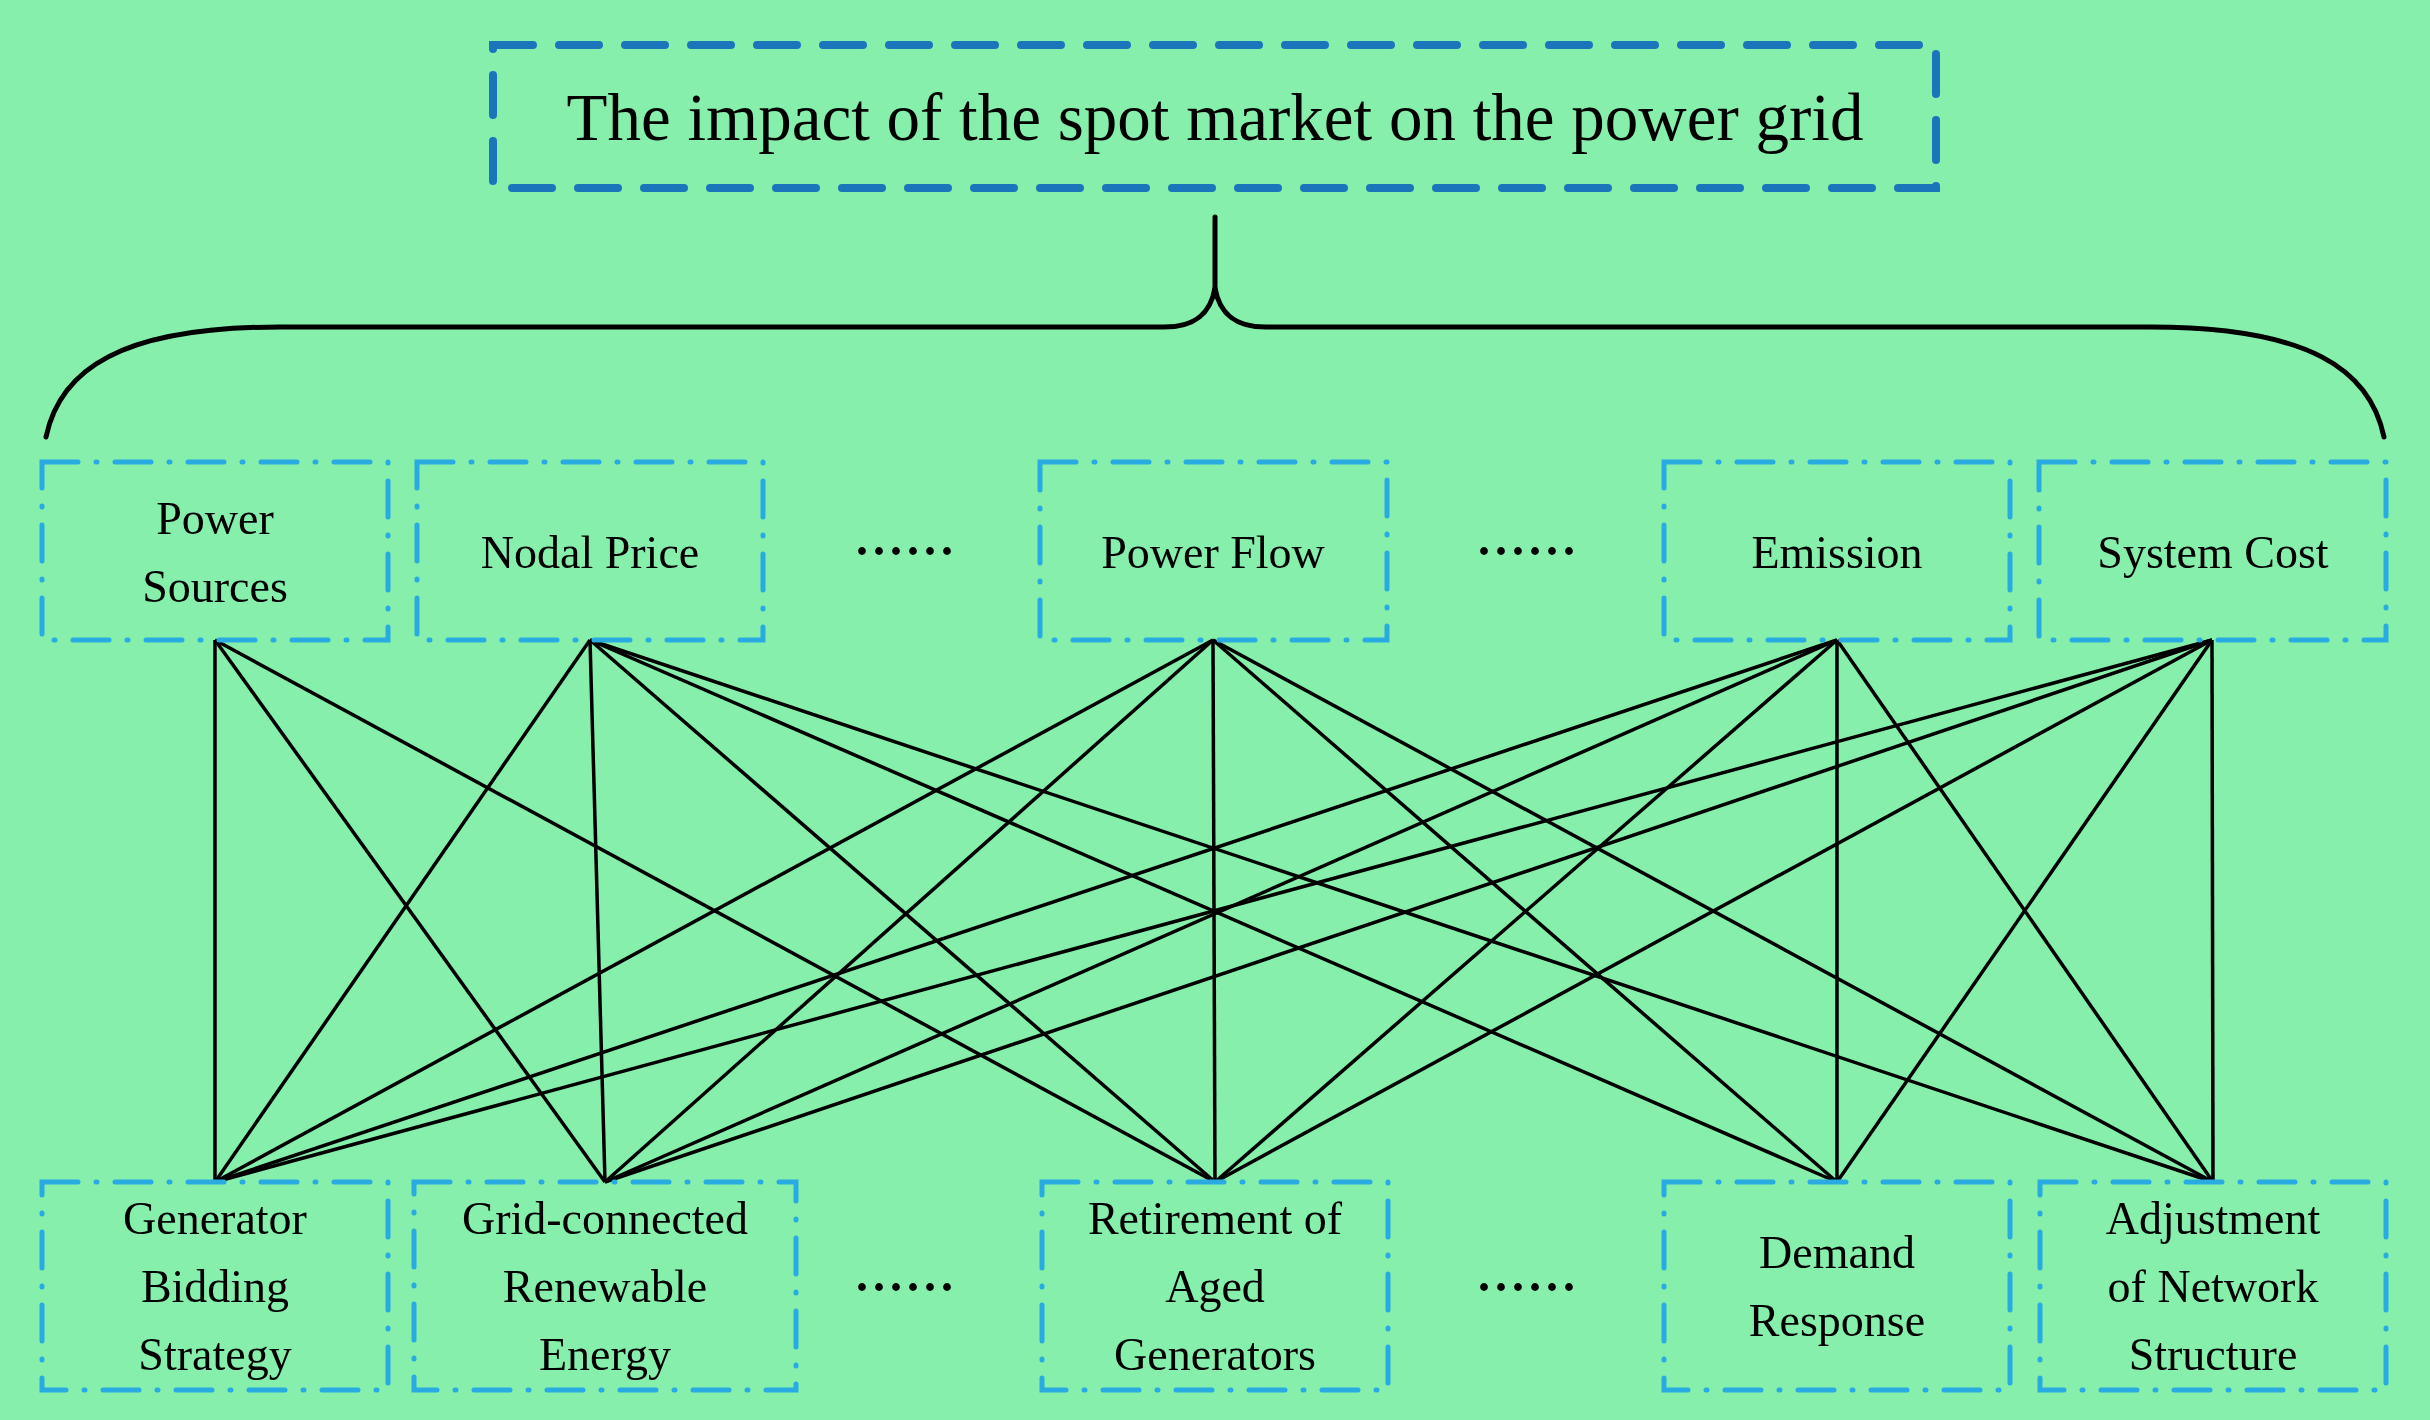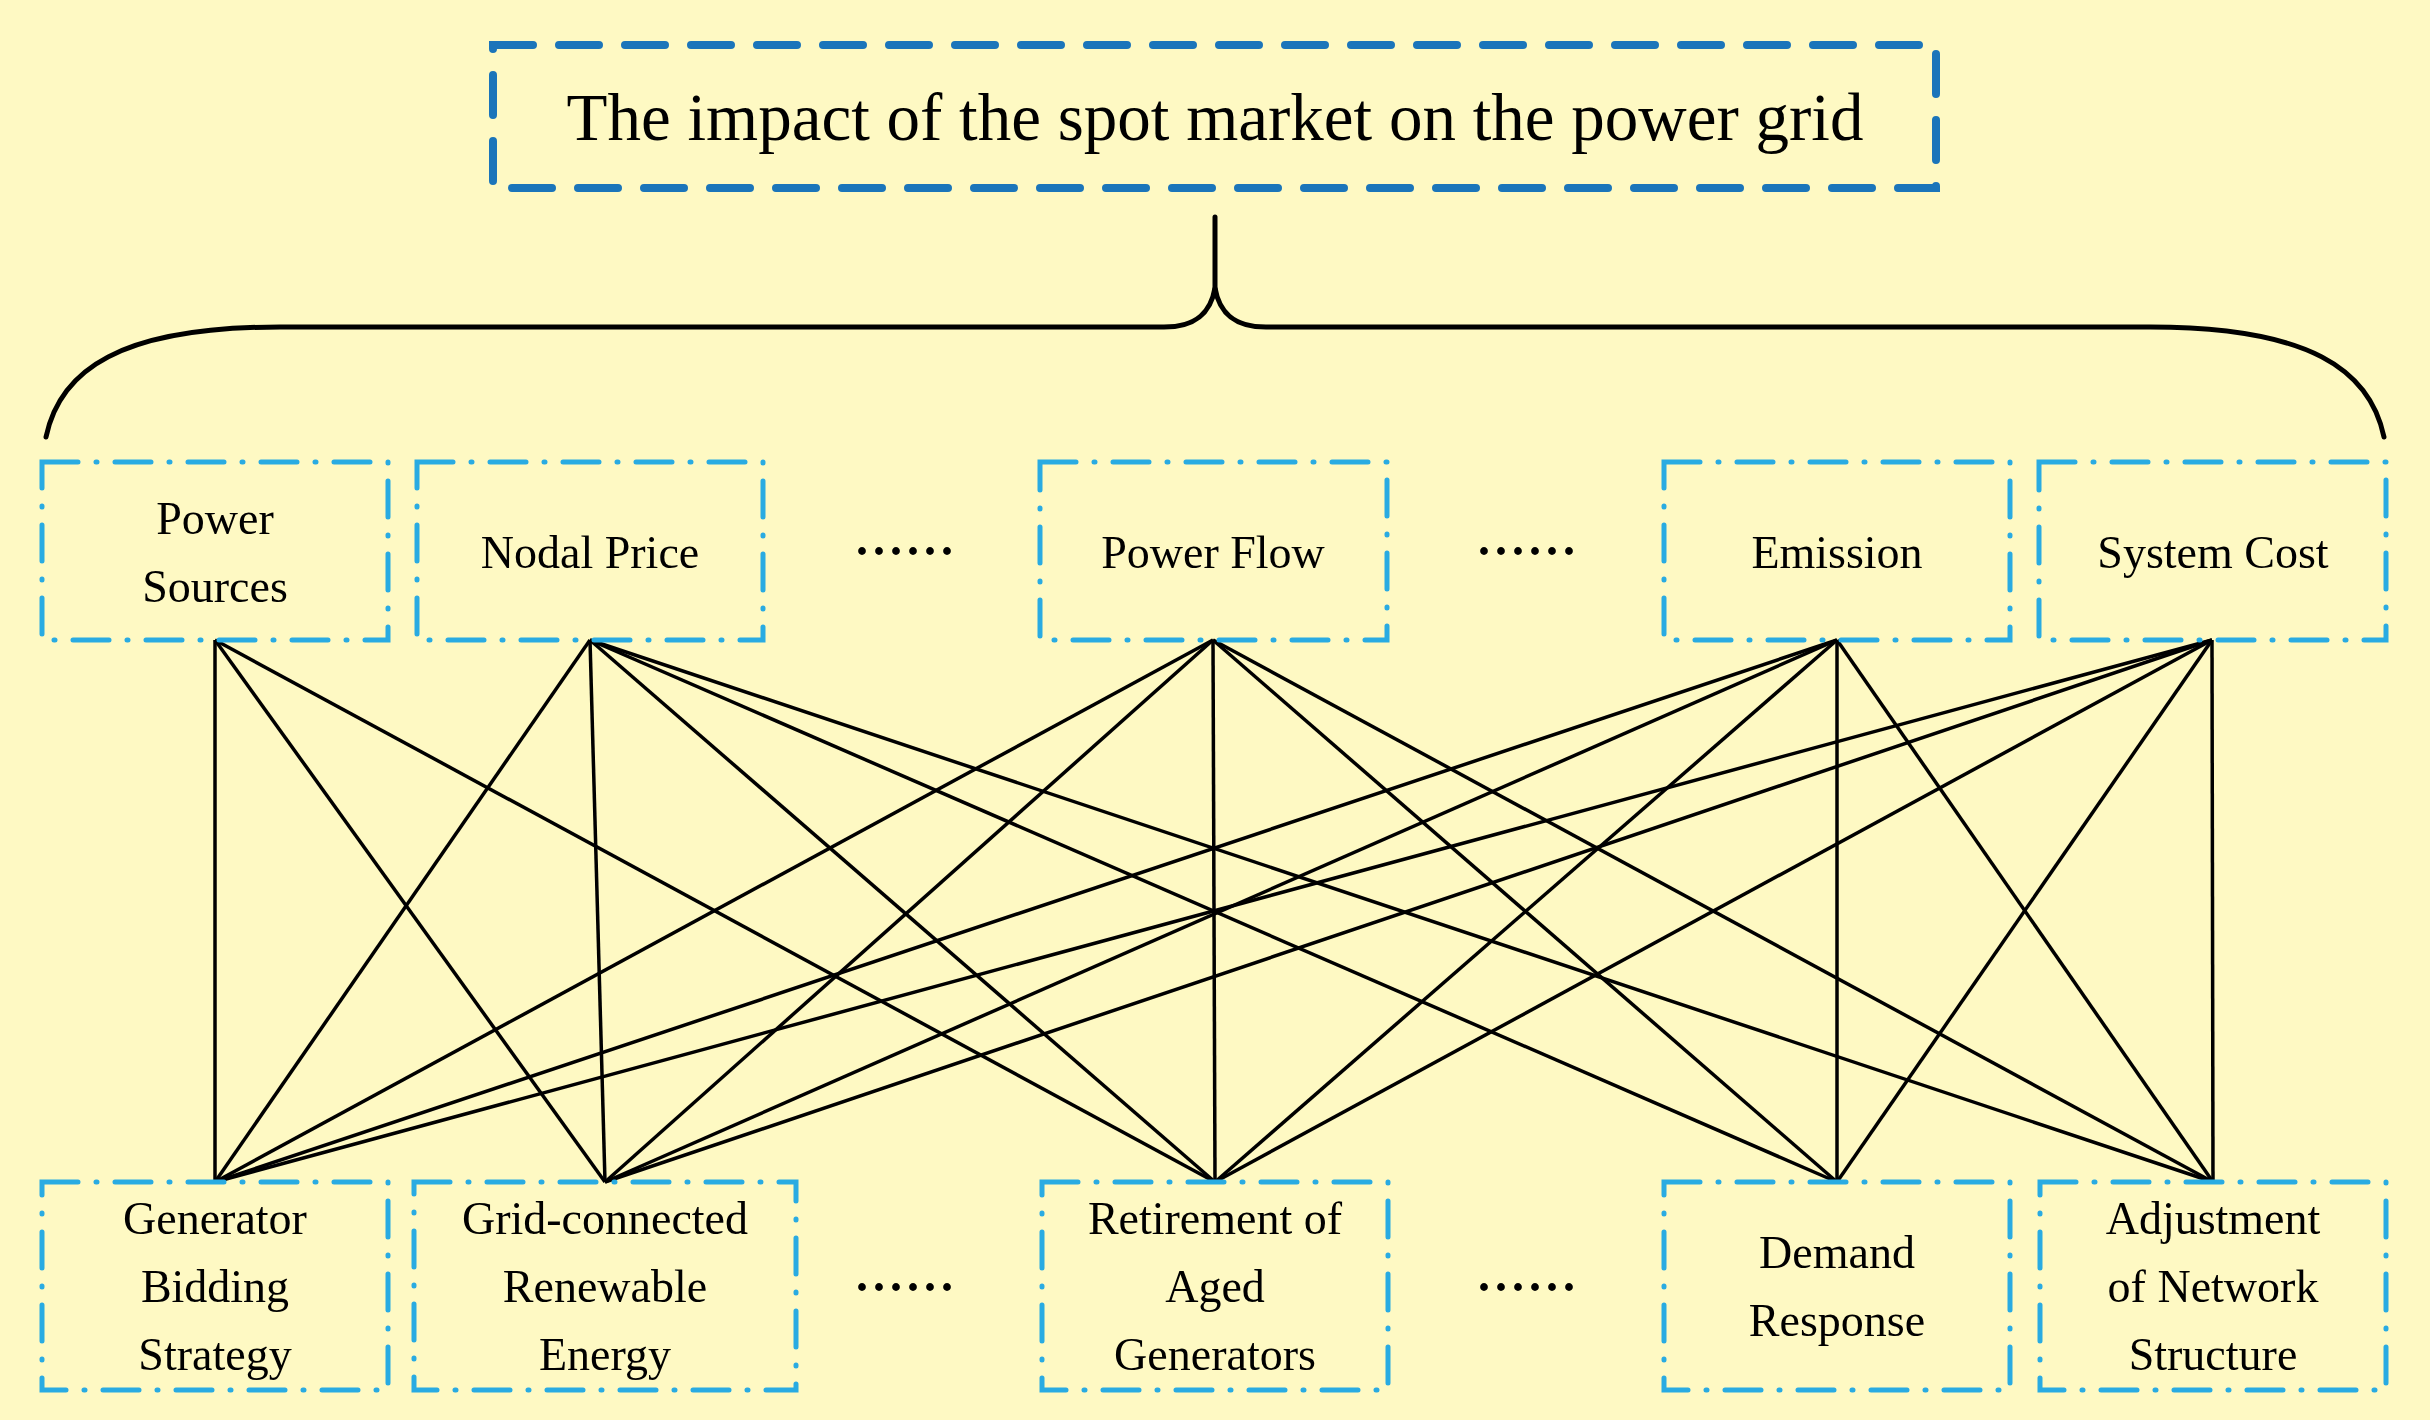--- a/index.html
+++ b/index.html
@@ -4,21 +4,21 @@
 <style>
   html, body {
     margin: 0;
     padding: 0;
     background: #ffffff;
   }
   .stage {
     position: relative;
     width: 2430px;
     height: 1420px;
-    background: #fef9c3;
+    background: #86efac;
     overflow: hidden;
   }
   svg { display: block; }
   text {
     font-family: "Liberation Serif", "DejaVu Serif", serif;
     fill: #000000;
   }
   .title-text { font-size: 67px; }
   .node-text  { font-size: 46px; }
   .dots-text  { font-size: 48px; font-weight: bold; letter-spacing: 1px; }

